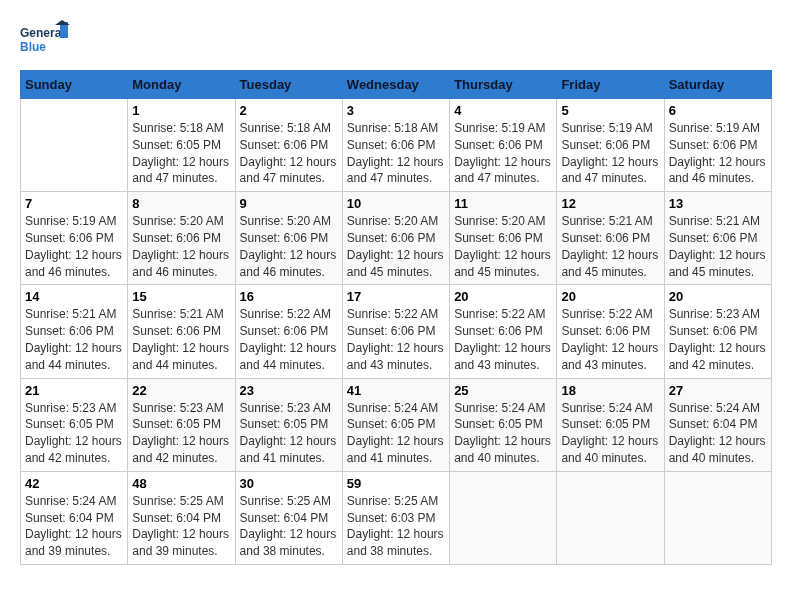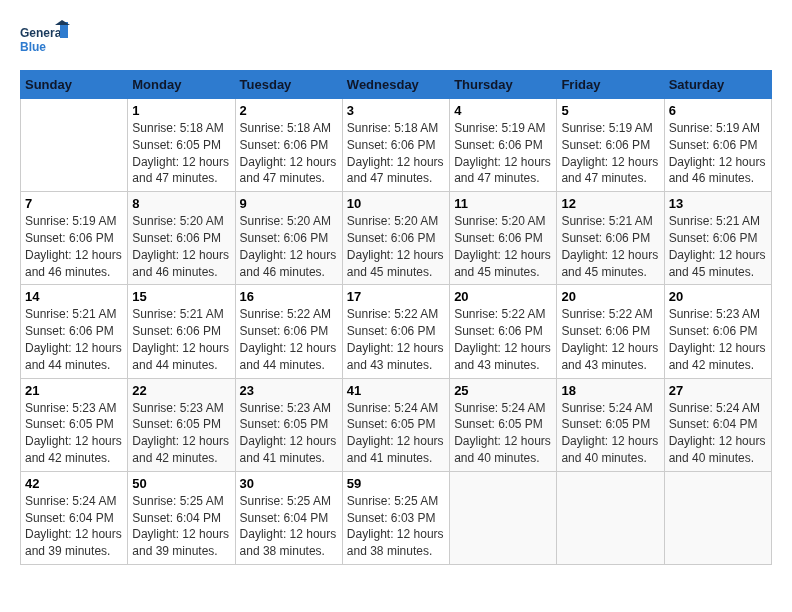--- a/index.html
+++ b/index.html
@@ -310,21 +310,21 @@
       </tr>
       <tr>
         <td>
           <span class="day-number">42</span>
           <div class="day-info" style="white-space: pre-line;">Sunrise: 5:24 AM
 Sunset: 6:04 PM
 Daylight: 12 hours
 and 39 minutes.</div>
         </td>
         <td>
-          <span class="day-number">50</span>
+          <span class="day-number">48</span>
           <div class="day-info" style="white-space: pre-line;">Sunrise: 5:25 AM
 Sunset: 6:04 PM
 Daylight: 12 hours
 and 39 minutes.</div>
         </td>
         <td>
           <span class="day-number">30</span>
           <div class="day-info" style="white-space: pre-line;">Sunrise: 5:25 AM
 Sunset: 6:04 PM
 Daylight: 12 hours

